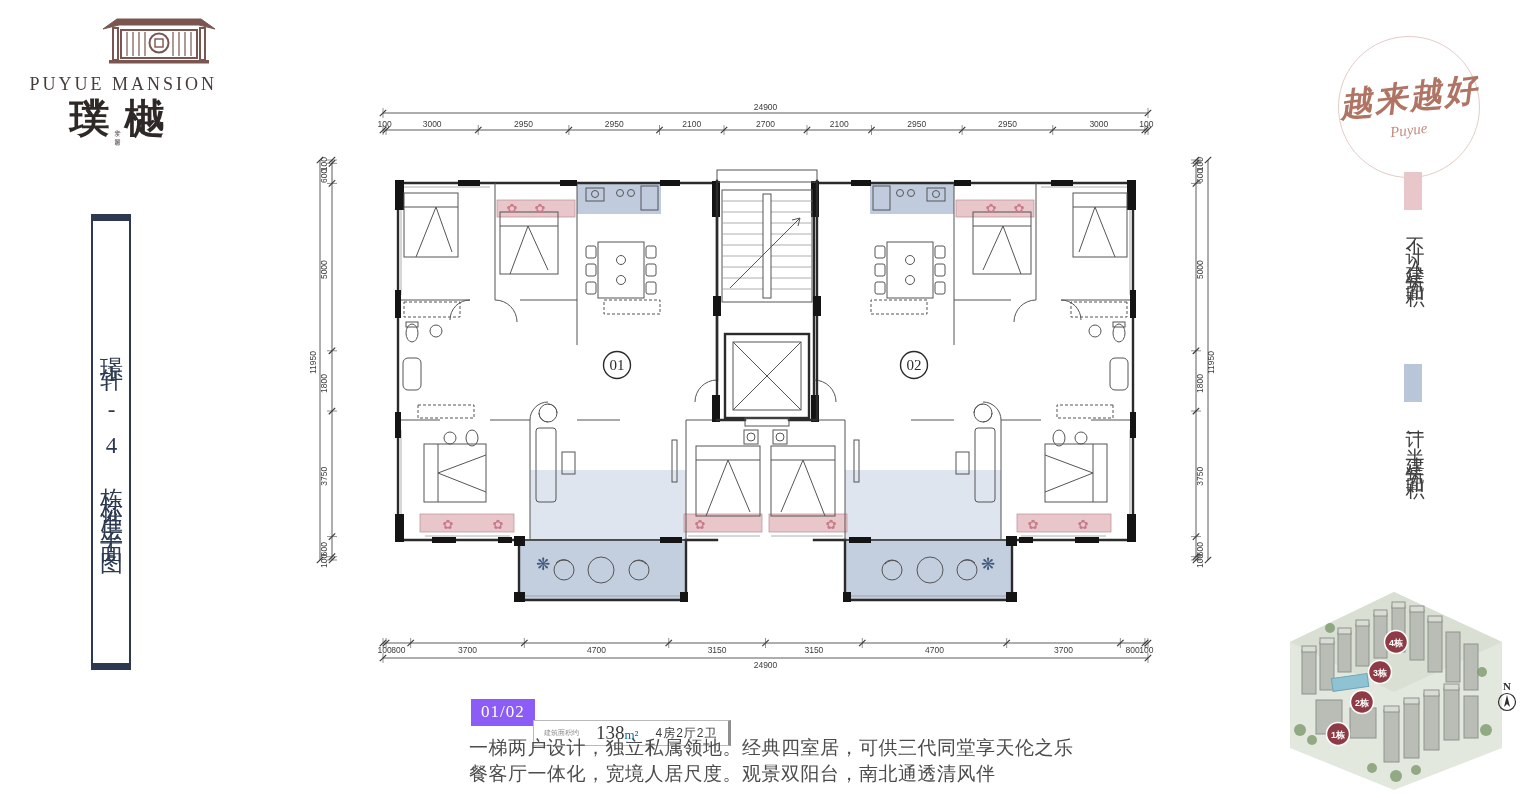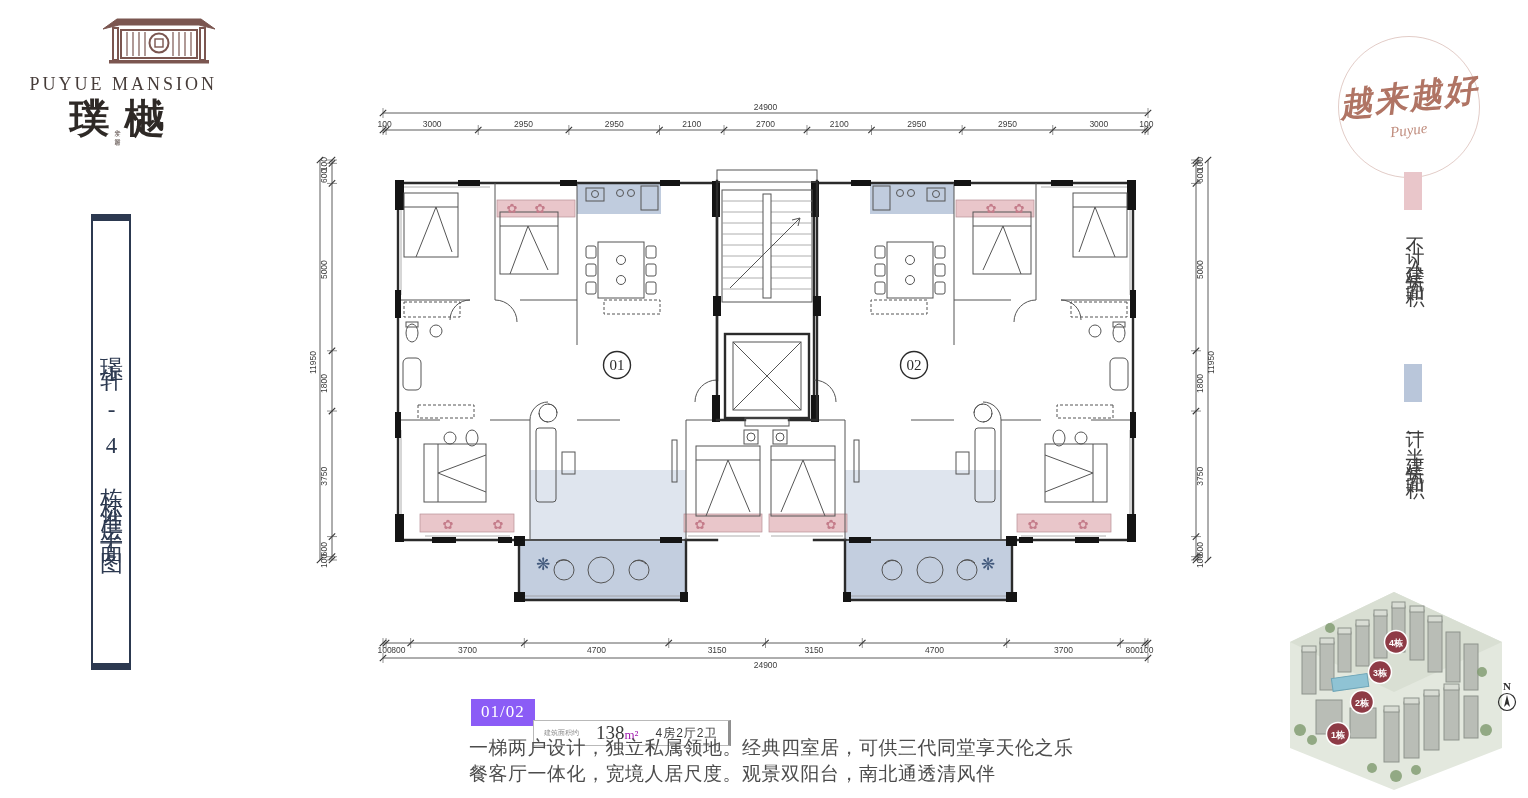--- a/index.html
+++ b/index.html
@@ -45,21 +45,21 @@
   #legend-2{left:1402px;top:364px;}
 
   
   #unit-badge{left:471px;top:699px;background:#8b5cf6;color:#fff;
               font-family:"Liberation Serif","DejaVu Serif",serif;font-size:17px;
               padding:3px 10px 4px 10px;letter-spacing:1px;}
   #area-box{left:533px;top:720px;height:24px;border:1px solid #b9b9b9;border-right:3px solid #8f8f8f;
             display:flex;align-items:center;padding:0 10px;gap:17px;background:#fff;}
   #area-prefix{font-size:7px;color:#8a8a8a;letter-spacing:0;}
   #area-value{font-family:"Liberation Serif","DejaVu Serif",serif;font-size:19px;color:#3a3a3a;}
-  #area-unit{font-family:"Liberation Serif","DejaVu Serif",serif;font-size:13px;color:#a21caf;}
+  #area-unit{font-family:"Liberation Serif","DejaVu Serif",serif;font-size:13px;color:#0369a1;}
   #area-layout{font-size:12px;font-weight:normal;color:#3a3a3a;letter-spacing:1px;}
   #desc{left:469px;top:735px;width:700px;font-size:19px;color:#4c4c4c;line-height:26px;letter-spacing:.5px;}
 
   
   #sitemap{left:1276px;top:580px;}
   #compass{left:1494px;top:680px;width:26px;text-align:center;}
   #compass .n{font-size:11px;font-weight:bold;color:#2e2e2e;font-family:"Liberation Serif","DejaVu Serif",serif;}
 
   
   #plan-svg{left:0;top:0;pointer-events:none;}

